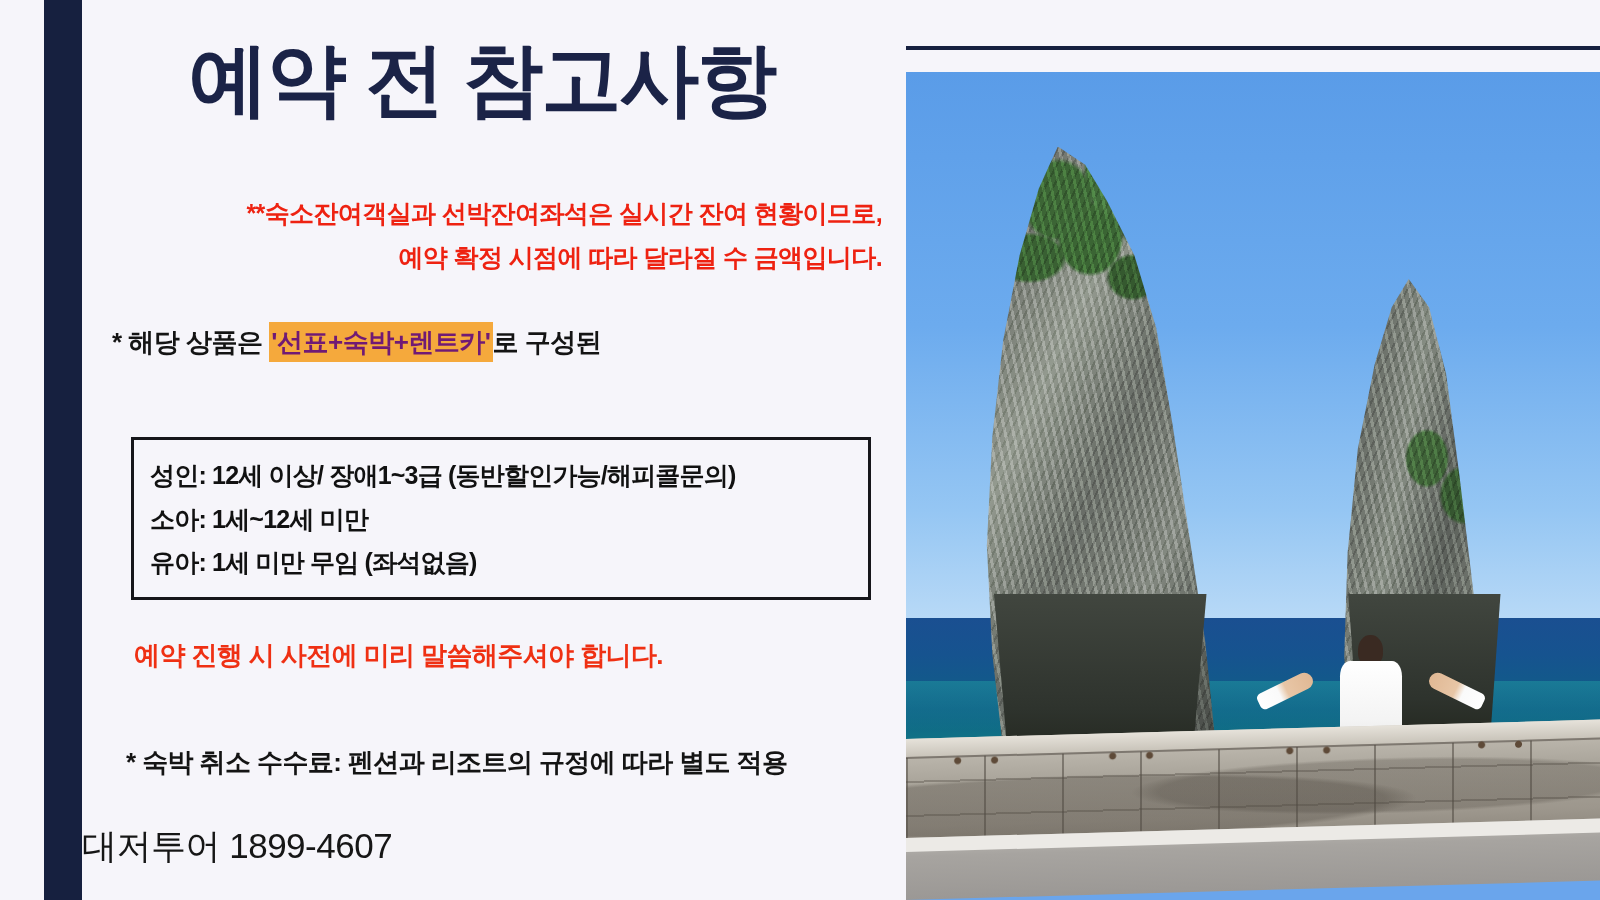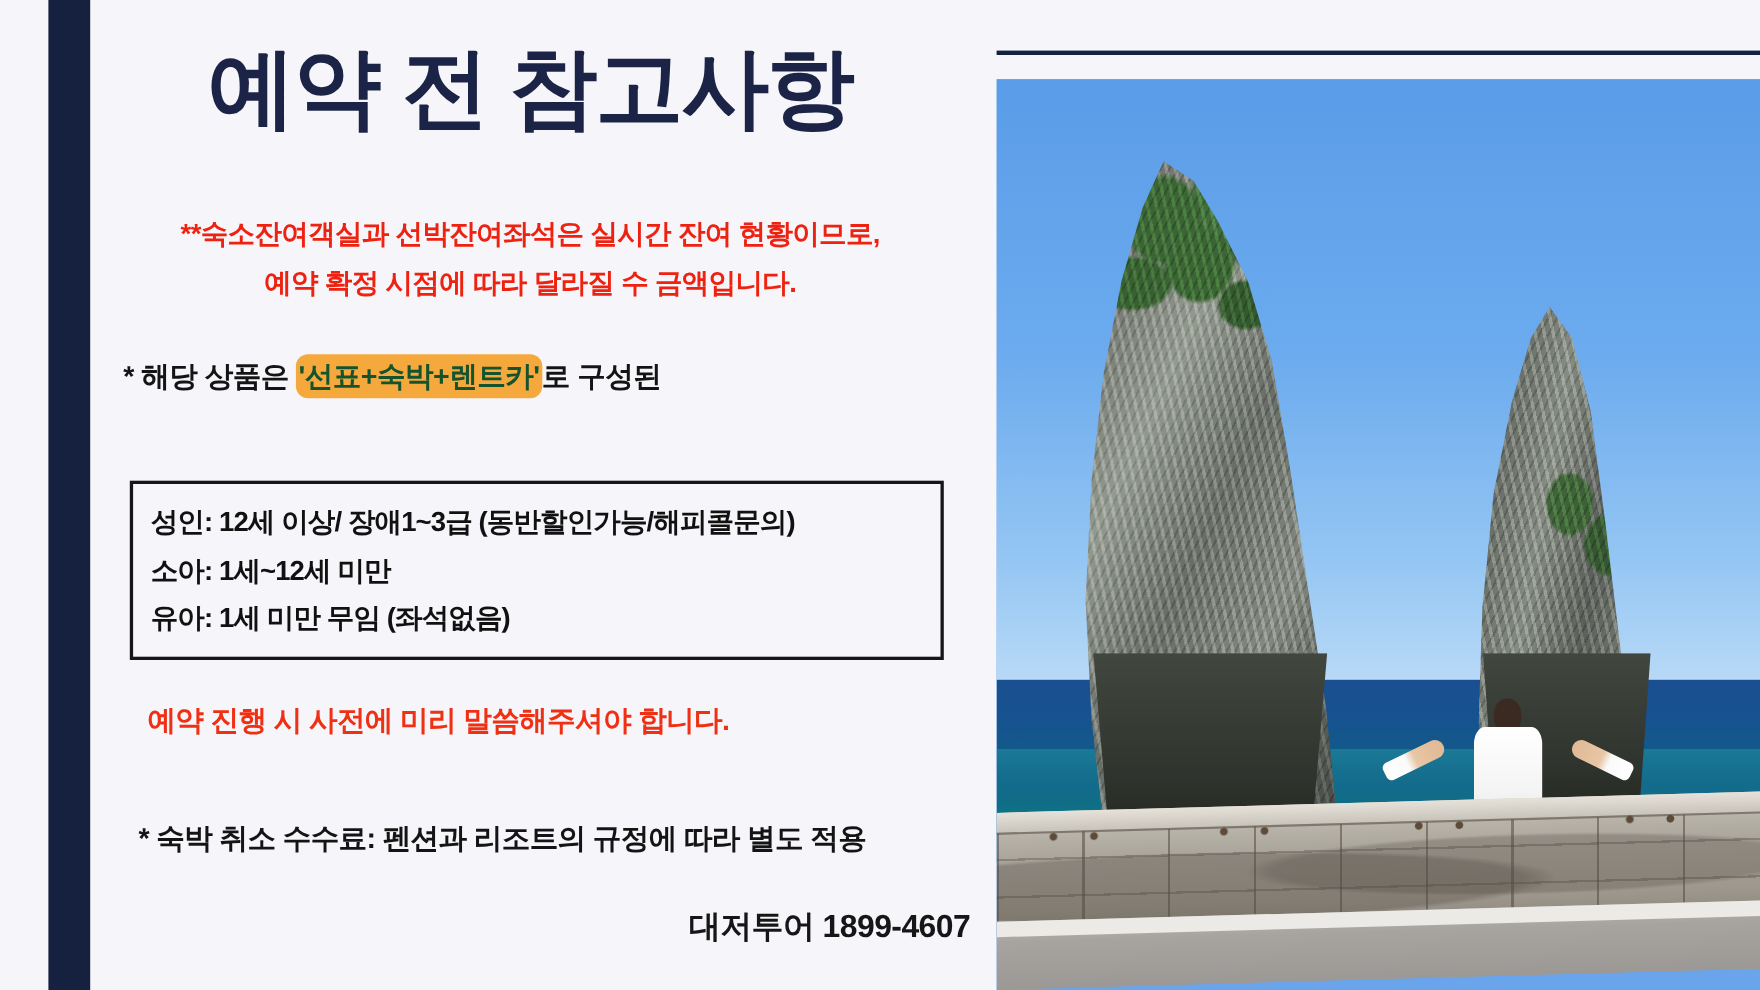--- a/index.html
+++ b/index.html
@@ -47,21 +47,21 @@
     letter-spacing: -2px;
     color: #1b2347;
     line-height: 1.05;
     white-space: nowrap;
   }
 
   .redblock {
     position: absolute;
     left: 0; top: 192px;
     width: 800px;
-    text-align: center;
+    text-align: right;
     color: #ee2211;
     font-size: 25px;
     font-weight: 800;
     line-height: 1.75;
     letter-spacing: -0.6px;
   }
   .redblock div { white-space: nowrap; }
 
   .para-product {
     position: absolute;
@@ -69,30 +69,29 @@
     width: 770px;
     color: #141414;
     font-size: 26px;
     font-weight: 800;
     line-height: 1.85;
     letter-spacing: -0.5px;
   }
   .para-product .l2 { padding-left: 24px; }
   .hl {
     background: #f5a93c;
-    color: #14532d;
+    color: #701a75;
     padding: 5px 2px;
     box-decoration-break: clone;
-    border-radius: 11px;
     -webkit-box-decoration-break: clone;
   }
 
   .agebox {
     position: absolute;
-    left: 36px; top: 437px;
+    left: 49px; top: 437px;
     width: 740px;
     height: 163px;
     box-sizing: border-box;
     border: 3px solid #16161a;
     background: transparent;
     padding: 14px 16px 0 16px;
   }
   .agebox .row {
     color: #111111;
     font-size: 25px;
@@ -122,24 +121,24 @@
     font-size: 26px;
     font-weight: 800;
     letter-spacing: -0.6px;
     white-space: nowrap;
   }
 
   .footer {
     position: absolute;
     left: 0; top: 823px;
     width: 800px;
-    text-align: right;
+    text-align: left;
     color: #161616;
-    font-size: 29px;
-    font-weight: 700;
+    font-size: 35px;
+    font-weight: 400;
     letter-spacing: -0.5px;
   }
 
   
   .rule {
     position: absolute;
     left: 862px; top: 46px;
     width: 738px; height: 4px;
     background: #16203f;
   }

